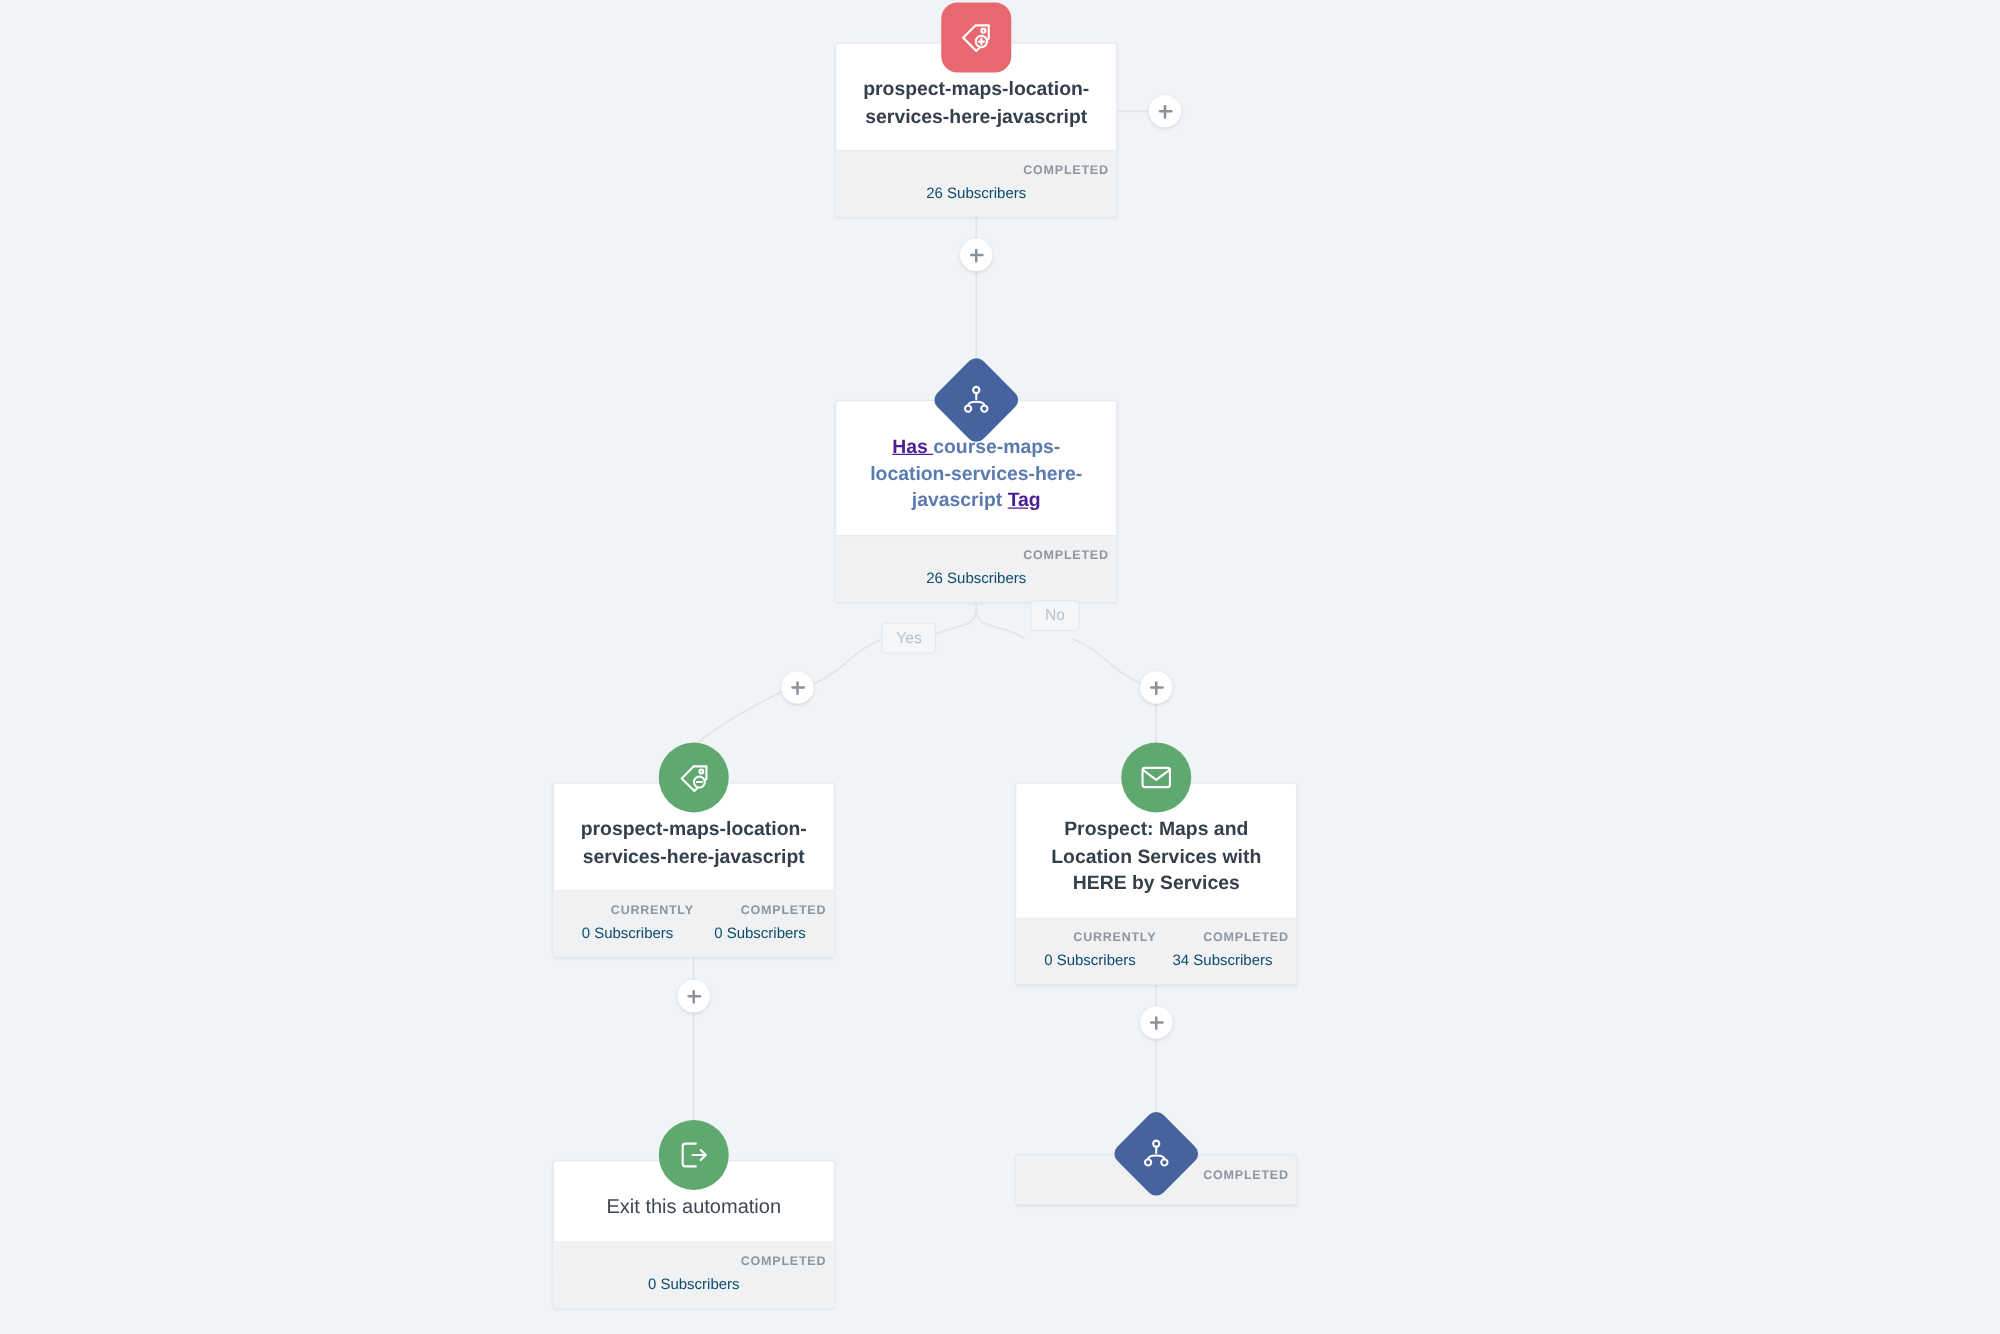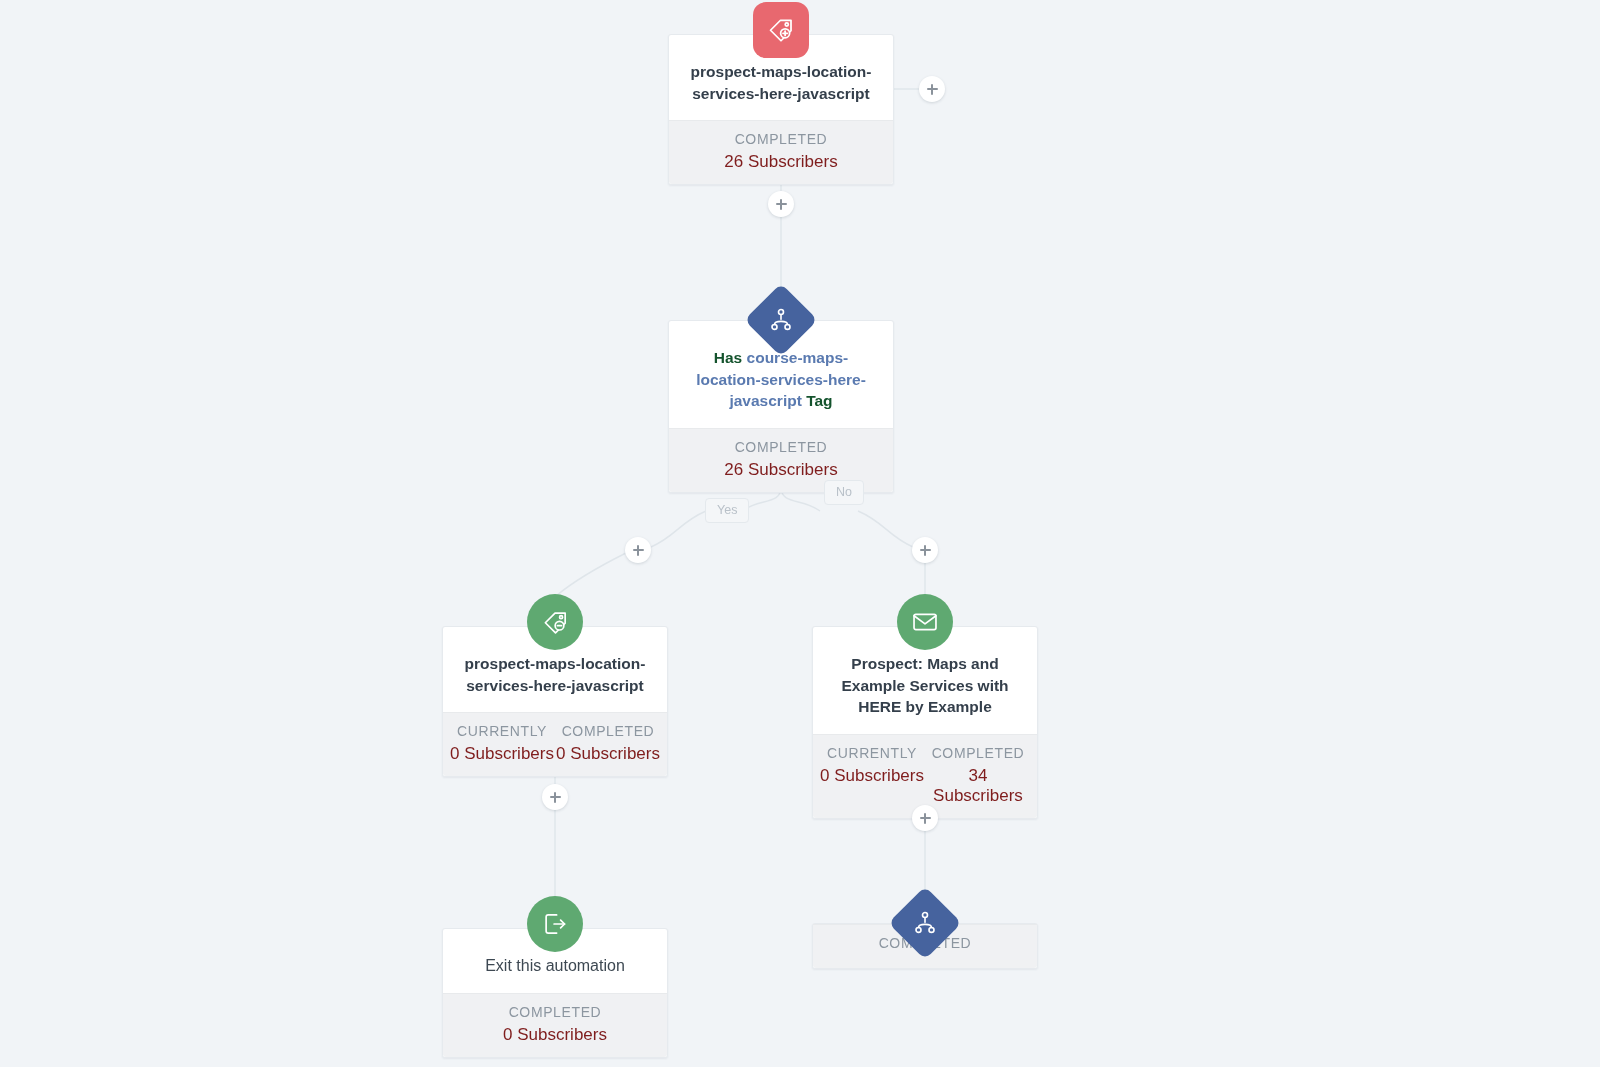--- a/index.html
+++ b/index.html
@@ -59,48 +59,50 @@
     line-height: 21.5px;
     font-weight: 600;
     color: #343f4b;
     word-break: break-word;
   }
   .node-title .link {
     color: #5a7ab0;
     font-weight: 600;
   }
   .node-title .plain {
-    color: #14532d;
+    color: #4c1d95;
     font-weight: 700;
+    text-decoration: underline;
   }
   .node-title.regular {
     font-weight: 400;
     color: #3d4852;
     font-size: 16px;
   }
 
   .node-foot {
     background: #f0f1f3;
     border-top: 1px solid #e8eaec;
     border-radius: 0 0 3px 3px;
     display: flex;
     padding: 10px 6px 12px 6px;
   }
   .stat { flex: 1; text-align: center; }
   .stat-label {
-    font-size: 14px;
+    font-size: 10px;
     letter-spacing: .62px;
-    font-weight: 400;
+    font-weight: 700;
     color: #8c96a0;
     text-transform: uppercase;
     margin-bottom: 5px;
+    text-align: right;
   }
   .stat-value {
-    font-size: 17px;
-    color: #7f1d1d;
+    font-size: 12px;
+    color: #0c4a6e;
     font-weight: 400;
   }
 
   
   .badge {
     position: absolute;
     z-index: 8;
     display: flex;
     align-items: center;
     justify-content: center;
@@ -283,21 +285,21 @@
 
   <div class="badge badge-circle" style="left:897px; top:594px;">
     <svg width="28" height="28" viewBox="0 0 24 24" fill="none" stroke="#ffffff" stroke-width="1.45" stroke-linecap="round" stroke-linejoin="round">
       <rect x="2.6" y="5.4" width="18.8" height="13.2" rx="1.6"></rect>
       <path d="M2.6 6.6 L12 13.6 L21.4 6.6"></path>
     </svg>
   </div>
 
   <div class="node" style="left:812px; top:626px;">
     <div class="node-body">
-      <div class="node-title">Prospect: Maps and Example Services with HERE by Example</div>
+      <div class="node-title">Prospect: Maps and Location Services with HERE by Services</div>
     </div>
     <div class="node-foot">
       <div class="stat">
         <div class="stat-label">CURRENTLY</div>
         <div class="stat-value">0 Subscribers</div>
       </div>
       <div class="stat">
         <div class="stat-label">COMPLETED</div>
         <div class="stat-value">34 Subscribers</div>
       </div>

